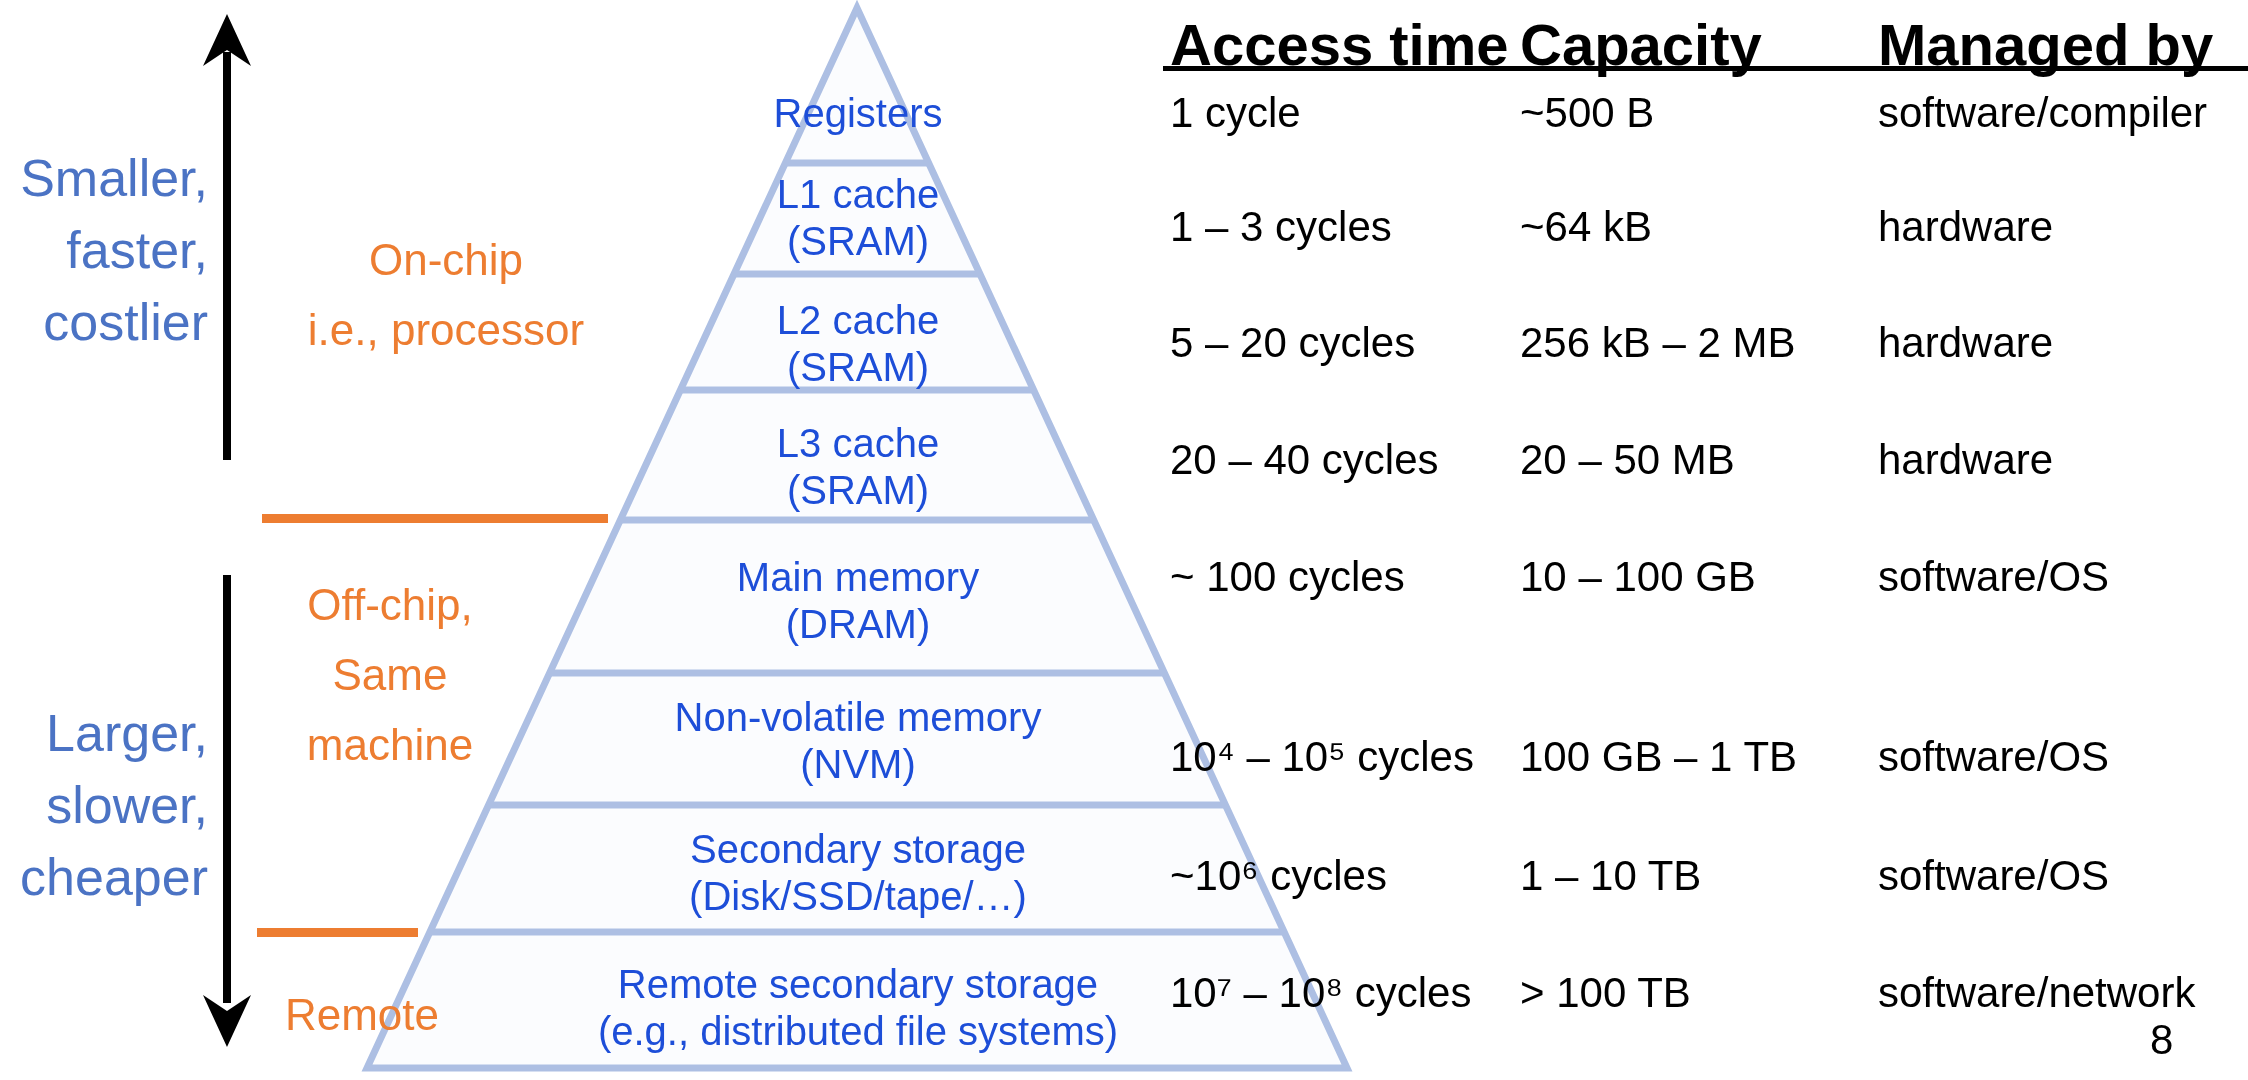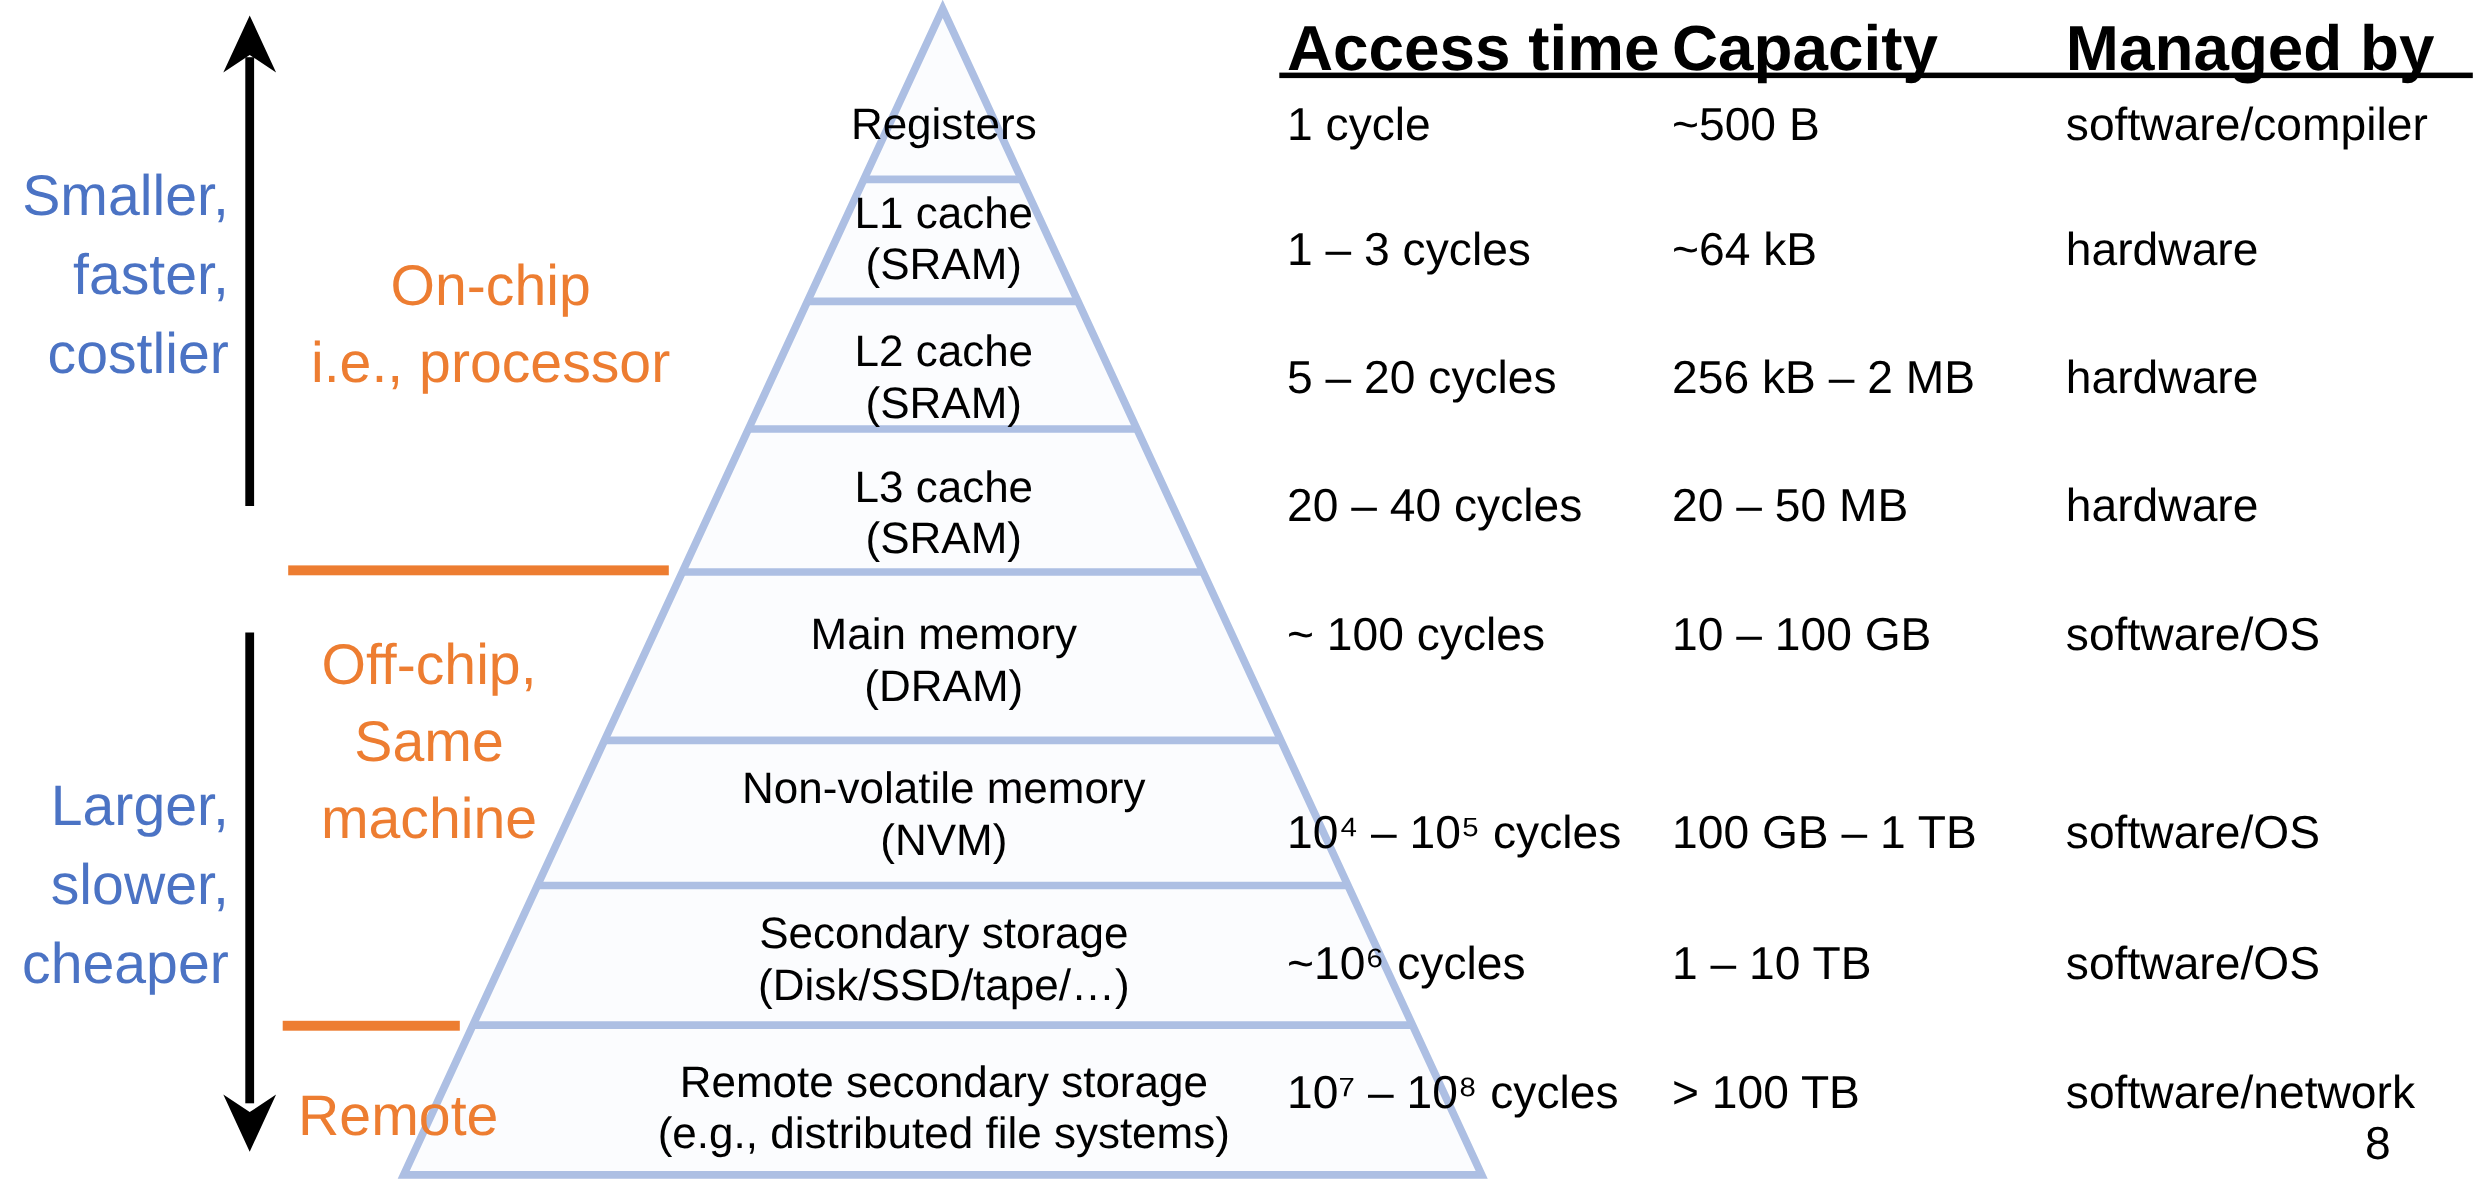--- a/index.html
+++ b/index.html
@@ -12,29 +12,29 @@
   .abs{position:absolute;}
   .preline{white-space:pre-line;}
   svg.layer{position:absolute;left:0;top:0;}
 
   
   .blue-label{
     color:#4b73c4;font-size:52px;line-height:72px;text-align:right;
     width:208px;left:0;
   }
   .orange-label{
-    color:#ED7D31;font-size:52px;line-height:70px;text-align:center;
+    color:#ED7D31;font-size:44px;line-height:70px;text-align:center;
     transform:translateX(-50%);
   }
   .orange-line{background:#ED7D31;height:9px;}
 
   
   .pyr-label{
     left:858px;transform:translateX(-50%);
-    font-size:40px;line-height:47px;text-align:center;color:#000000;
+    font-size:40px;line-height:47px;text-align:center;color:#1d4ed8;
   }
 
   
   .th{font-size:58px;font-weight:bold;line-height:52px;}
   .td{font-size:42px;line-height:52px;}
   .col-access{left:1170px;}
   .col-capacity{left:1520px;text-align:right;}
   .col-managed{left:1878px;}
   .header-rule{background:#000;height:5px;}
   .page-num{font-size:42px;line-height:48px;}

